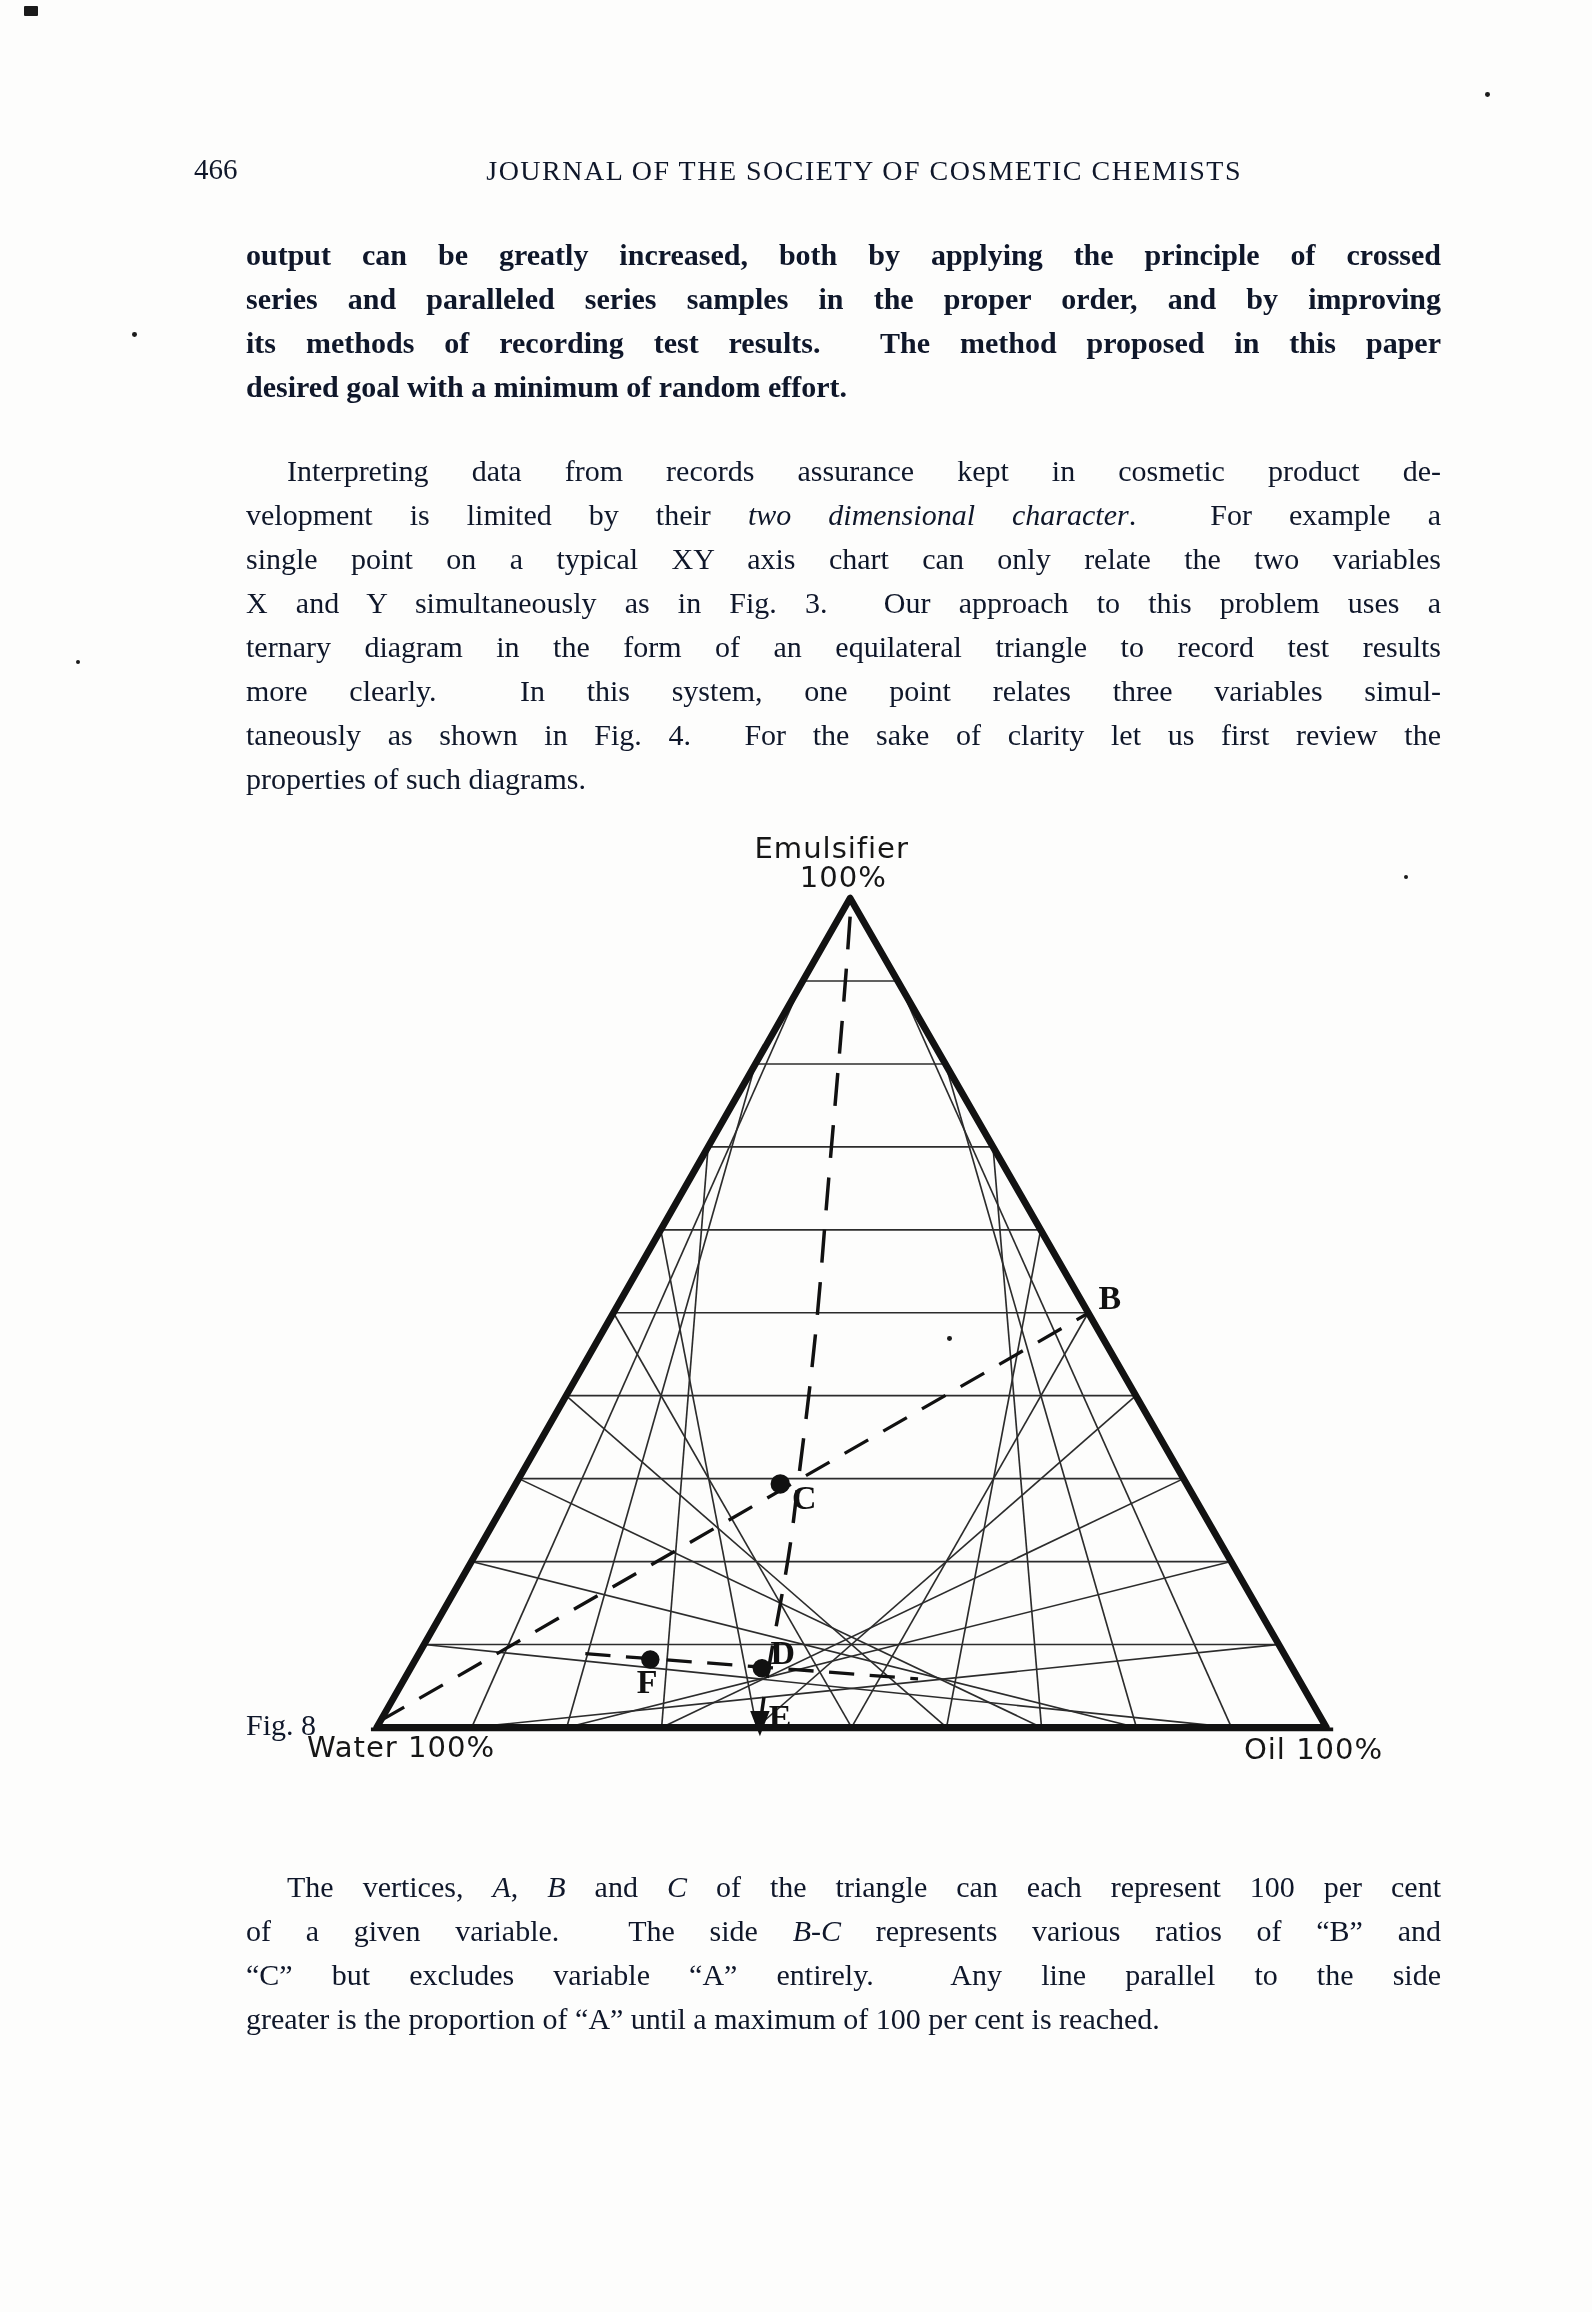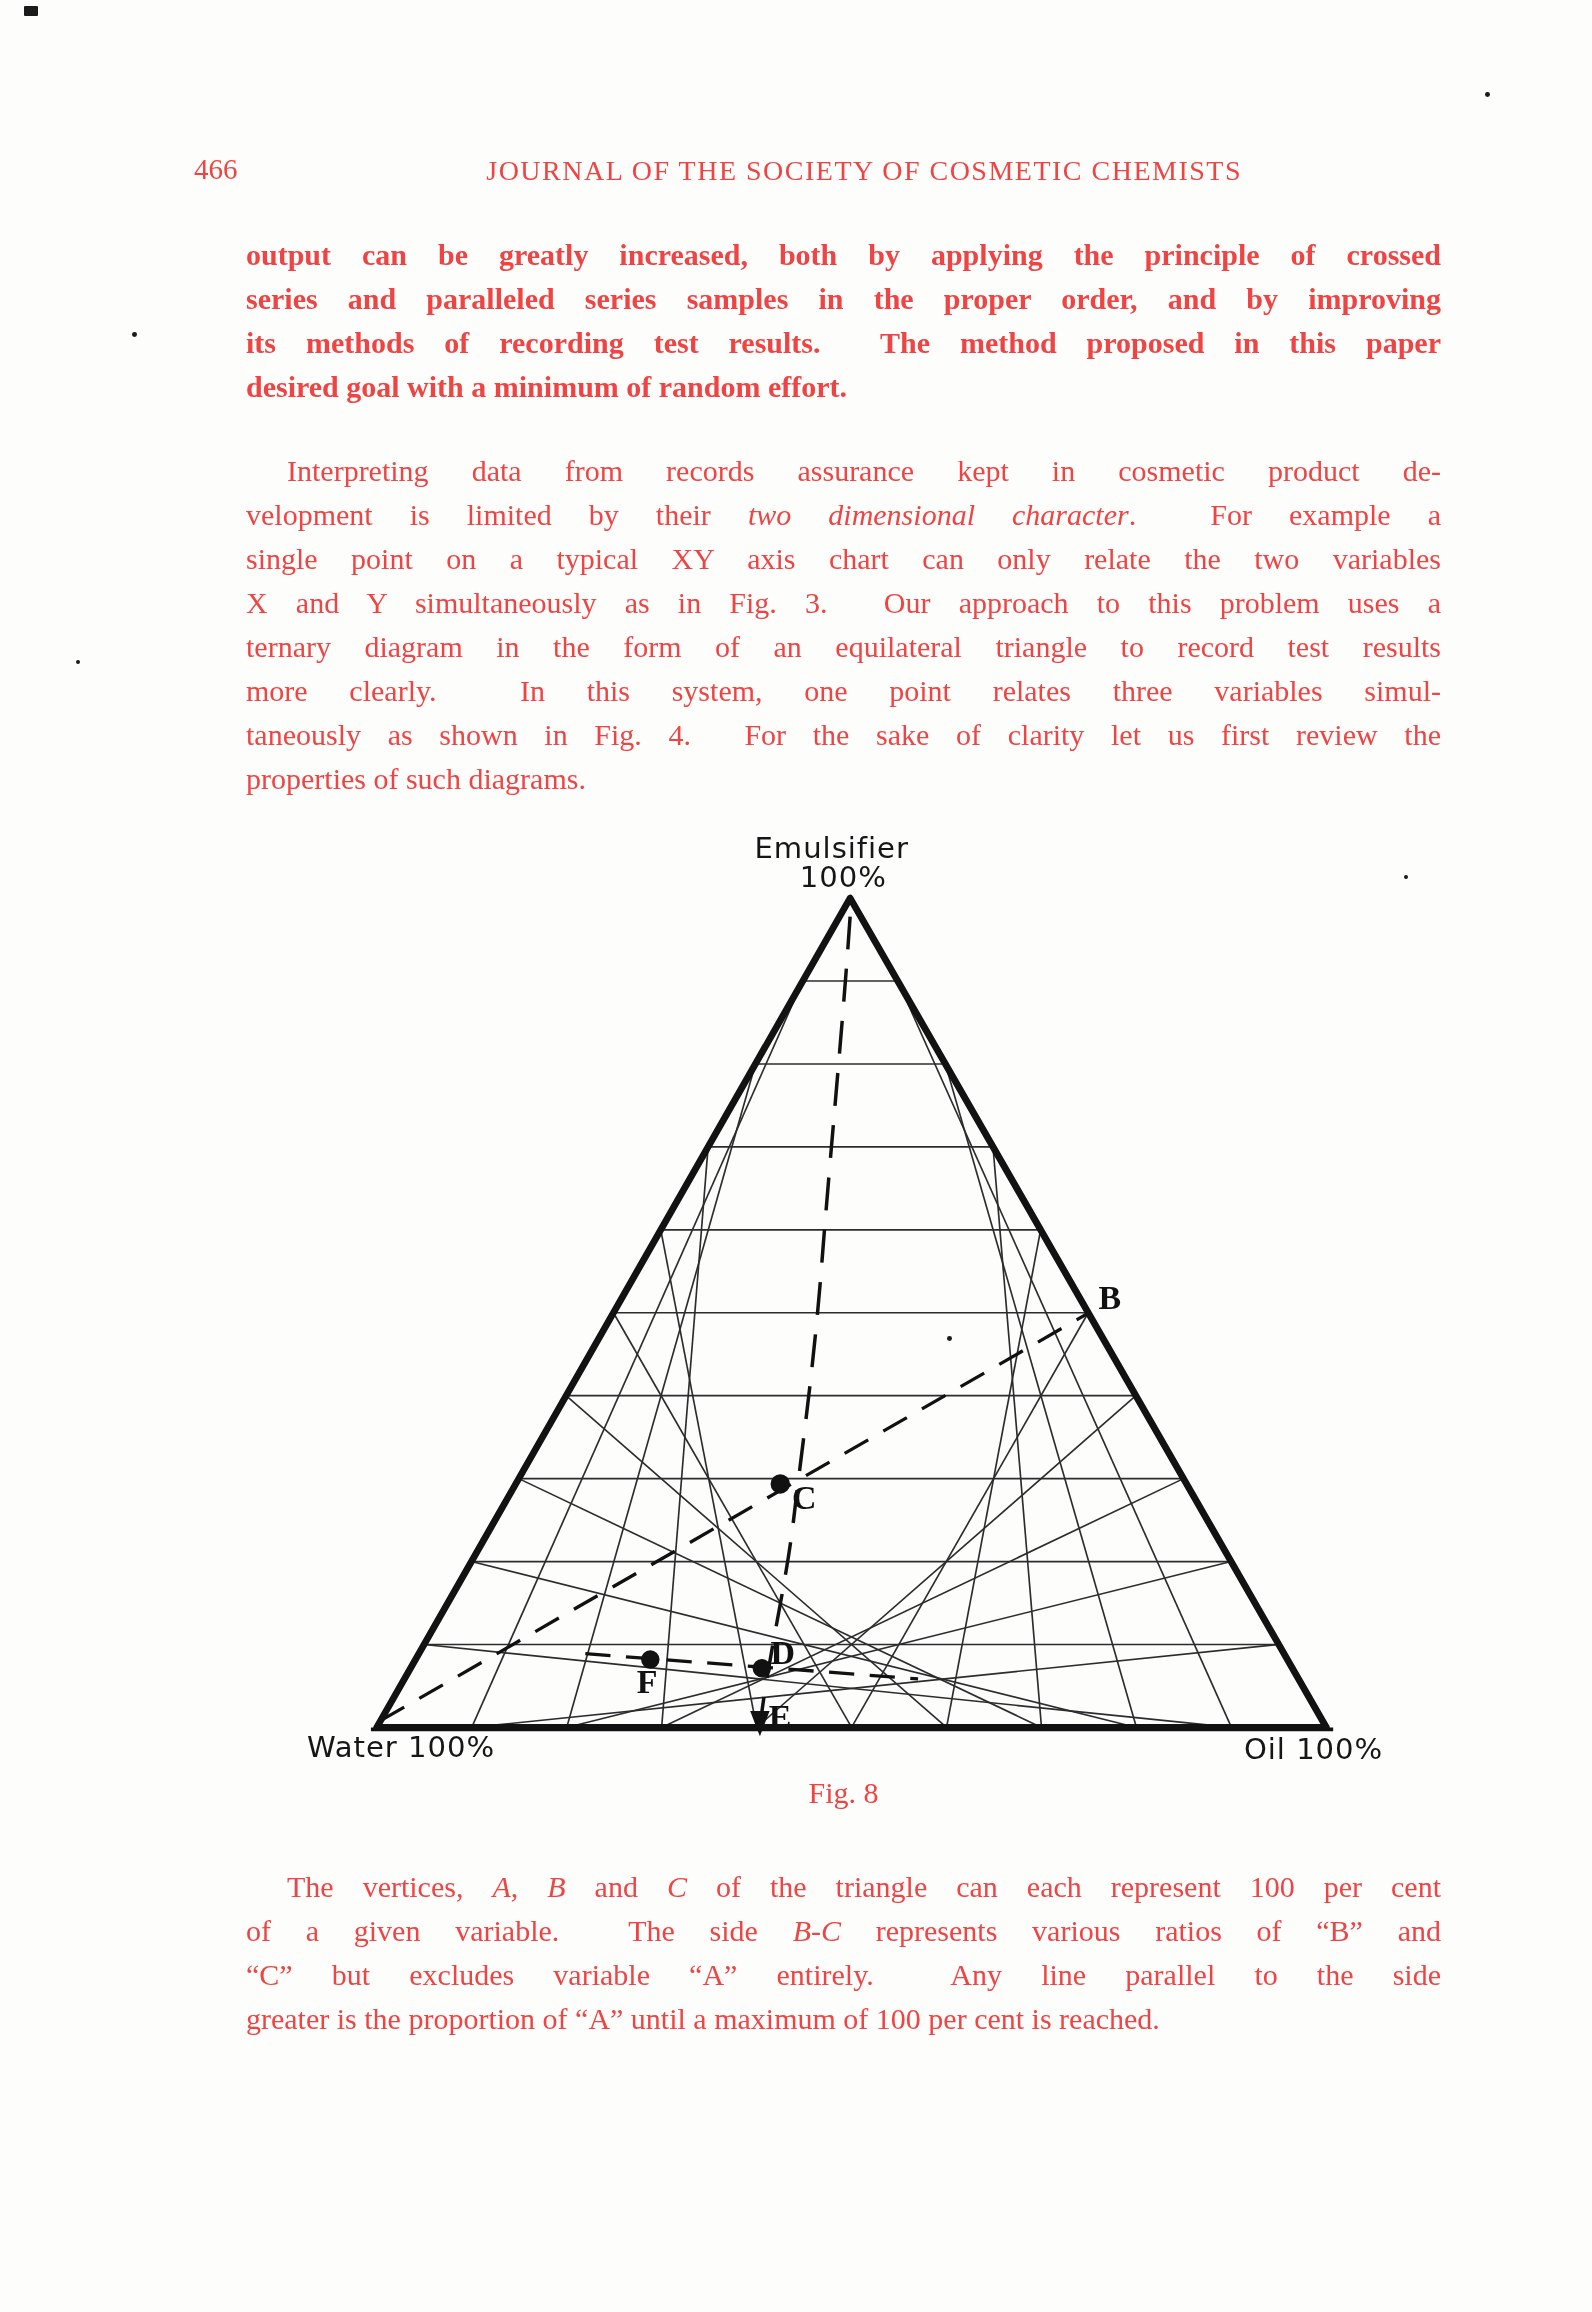--- a/index.html
+++ b/index.html
@@ -1,26 +1,26 @@
 <!DOCTYPE html>
 <html><head>
 <meta charset="utf-8">
 <style>
   html,body{margin:0;padding:0;background:#e8e8e8;}
   .page{position:relative;width:1592px;height:2312px;background:#fdfdfc;overflow:hidden;
-        font-family:"Liberation Serif",serif;color:#ef4444;}
+        font-family:"Liberation Serif",serif;color:#0f172a;}
   .hdr-num{position:absolute;left:194px;top:153px;font-size:29px;}
   .hdr-title{position:absolute;left:272px;top:155px;width:970px;text-align:right;
              font-size:28px;letter-spacing:1.5px;}
   .para{position:absolute;left:246px;width:1195px;font-size:30px;line-height:44px;}
   #p1{top:233px;font-weight:bold;} #p2{top:449px;} #p3{top:1865px;}
   .tline{text-align:justify;text-align-last:justify;}
   .tline.tlast{text-align:justify;text-align-last:left;}
   .tindent{text-indent:41px;}
-  .caption{position:absolute;left:246px;top:1776px;width:1195px;text-align:center;font-size:30px;}
+  .caption{position:absolute;left:246px;top:1708px;width:1195px;font-size:30px;}
   .figwrap{position:absolute;left:272px;top:827px;width:1164px;height:956px;}
   .hand{font-family:"DejaVu Sans",sans-serif;font-size:30px;letter-spacing:1px;fill:#161616;}
   .pt{font-family:"Liberation Serif",serif;font-weight:bold;font-size:35px;fill:#111;}
   .speck{position:absolute;background:#1b1b1b;border-radius:50%;}
   .speck.sq{border-radius:1px;}
 </style>
 </head>
 <body>
 
 <div class="page">

